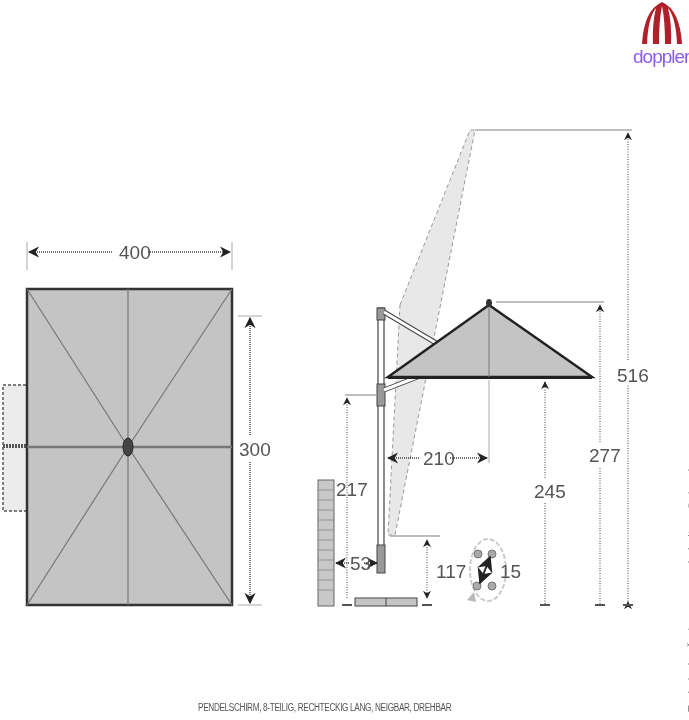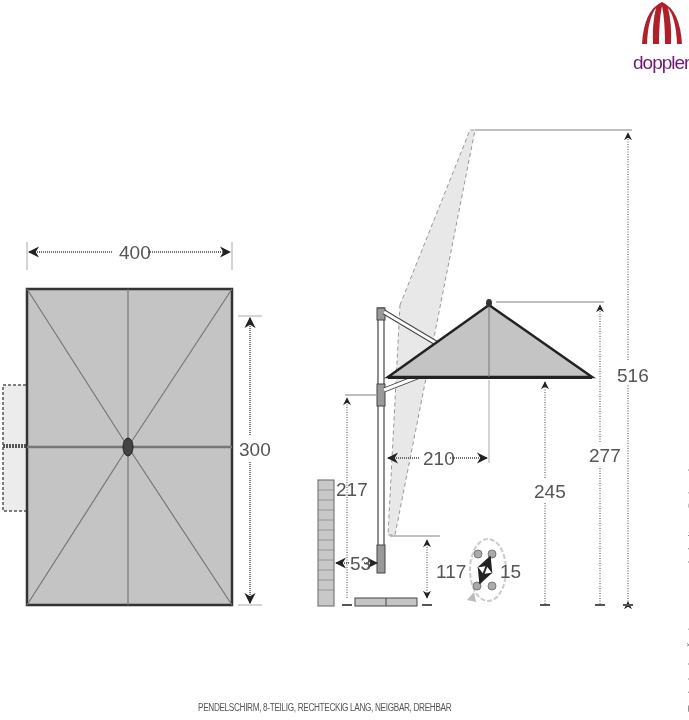--- a/index.html
+++ b/index.html
@@ -1,18 +1,18 @@
 <!DOCTYPE html>
 <html><head>
   <meta charset="utf-8">
   <style>
     html, body { margin: 0; padding: 0; background: #ffffff; }
     body { width: 689px; height: 720px; position: relative; overflow: hidden; font-family: "Liberation Sans", sans-serif; }
     .logo { position: absolute; left: 630px; top: 0; width: 59px; height: 76px; }
-    .logo-text { position: absolute; left: 633px; top: 52px; font-family: "Liberation Sans", sans-serif; font-size: 19px; letter-spacing: -1px; color: #701a75; }
+    .logo-text { position: absolute; left: 633px; top: 46px; font-family: "Liberation Sans", sans-serif; font-size: 19px; letter-spacing: -1px; color: #8b5cf6; }
     svg.diagram { position: absolute; left: 0; top: 0; }
     .dim { font-family: "Liberation Sans Narrow", "Liberation Sans", sans-serif; fill: #555; font-size: 19px; }
     .caption { position: absolute; left: 198px; top: 702px; font-size: 10px; color: #555; letter-spacing: -0.4px; font-variant: small-caps; text-transform: uppercase; transform: scaleX(0.82); transform-origin: left; white-space: nowrap; }
     .copyright { position: absolute; left: 686px; top: 712px; font-size: 11px; color: #888; transform: rotate(-90deg); transform-origin: left top; white-space: nowrap; letter-spacing: 0.5px; }
   </style>
 </head>
 <body>
 
 <svg class="logo" viewBox="0 0 59 76">
   <path d="M12 44 Q14 10 32 2 Q50 10 52 44 L47 44 Q46 18 38 8 Q42 24 41 44 L35 44 Q35 20 32 6 Q29 20 29 44 L23 44 Q22 24 26 8 Q18 18 17 44 Z" fill="#b0202a"></path>

